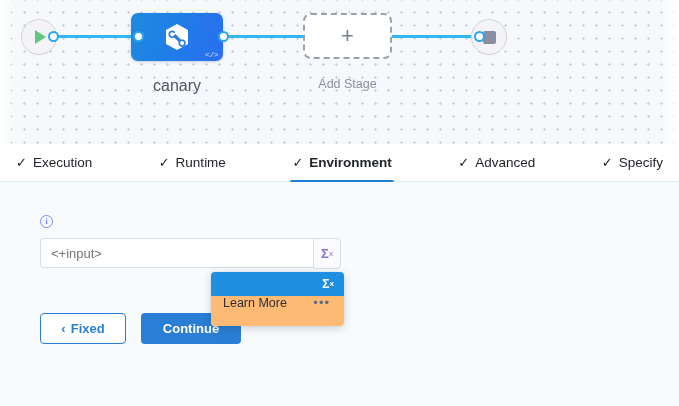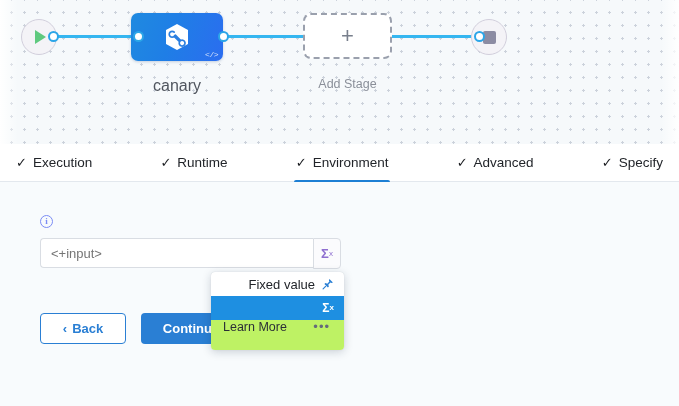--- a/index.html
+++ b/index.html
@@ -105,21 +105,21 @@
     background: #ffffff; border-bottom: 1px solid #e3e8ee;
     display: flex; align-items: center; justify-content: space-between;
     padding: 0 14px;
   }
   .tab {
     display: flex; align-items: center; gap: 6px; height: 38px;
     font-size: 13.5px; color: #22252a; position: relative; cursor: pointer;
     padding: 0 2px;
   }
   .tab .chk { font-size: 13px; color: #1b1d21; line-height: 1; }
-  .tab.active .lbl { font-weight: normal; }
+  .tab.active .lbl { font-weight: bold; }
   .tab.active::after {
     content: ""; position: absolute; left: 0; right: 0; bottom: -1px;
     height: 3px; background: #1d7fd4; border-radius: 2px 2px 0 0;
   }
 
   
   .form-panel {
     position: absolute; left: 0; top: 182px; width: 679px; height: 224px;
     background: #f8fbfd;
   }
@@ -181,21 +181,21 @@
     height: 24px; display: flex; align-items: center; justify-content: flex-end;
     gap: 7px; padding: 0 10px; font-size: 13px; color: #22252a; cursor: pointer;
   }
   .dd-item.selected { background: #1e8fe1; color: #ffffff; }
   .dd-ico { display: flex; align-items: center; line-height: 1; }
   .sigma-ico { color: #8f6fd0; font-size: 12px; font-weight: bold; }
   .dd-item.selected .sigma-ico { color: #ffffff; }
   .fx-ico { color: #f07b32; font-size: 12px; font-style: italic; font-family: "Liberation Serif", serif; }
   .fx-ico sub { font-size: 8px; font-style: normal; }
   .dd-footer {
-    height: 30px; background: #bef264;
+    height: 30px; background: #fdba74;
     display: flex; align-items: center; justify-content: space-between;
     padding: 0 14px 17px 12px; font-size: 12.5px; color: #2b2f36; cursor: pointer; text-align: center;
   }
   .dots-ico { color: #656b7a; font-size: 13px; letter-spacing: 1px; line-height: 1; }
 </style>
 </head>
 <body>
 
 <div id="app">
 
@@ -267,37 +267,28 @@
   <div class="input-row">
     <input class="text-input" type="text" placeholder="&lt;+input&gt;" style="">
     <div class="sigma-btn">
       <span>Σ</span>
         <sup>x</sup>
     </div>
   </div>
 
   <button class="btn-back">
     <span>‹</span>
-    <span>Back</span>
+    <span>Fixed</span>
   </button>
   <button class="btn-continue">
     <span>Continue</span>
   </button>
 
   <div class="dropdown">
 
-    <div class="dd-item">
-      <span>Fixed value</span>
-      <span class="dd-ico">
-        <svg width="12" height="12" viewBox="0 0 12 12">
-          <path d="M7.4 1.1 L10.9 4.6 L9.6 5.1 L8.4 4.6 L6.3 6.7 L6.9 8.6 L5.9 9.6 L2.4 6.1 L3.4 5.1 L5.3 5.7 L7.4 3.6 L6.9 2.4 Z" fill="#2a7fd4"></path>
-          <path d="M3.6 8.4 L1.1 10.9" stroke="#2a7fd4" stroke-width="1.2" stroke-linecap="round"></path>
-        </svg>
-      </span>
-    </div>
 
     <div class="dd-item selected">
       <span class="dd-ico sigma-ico">Σ<sup style="font-size:8px">x</sup></span>
     </div>
 
 
     <div class="dd-footer">
       <span>Learn More</span>
       <span class="dots-ico">•••</span>
     </div>

